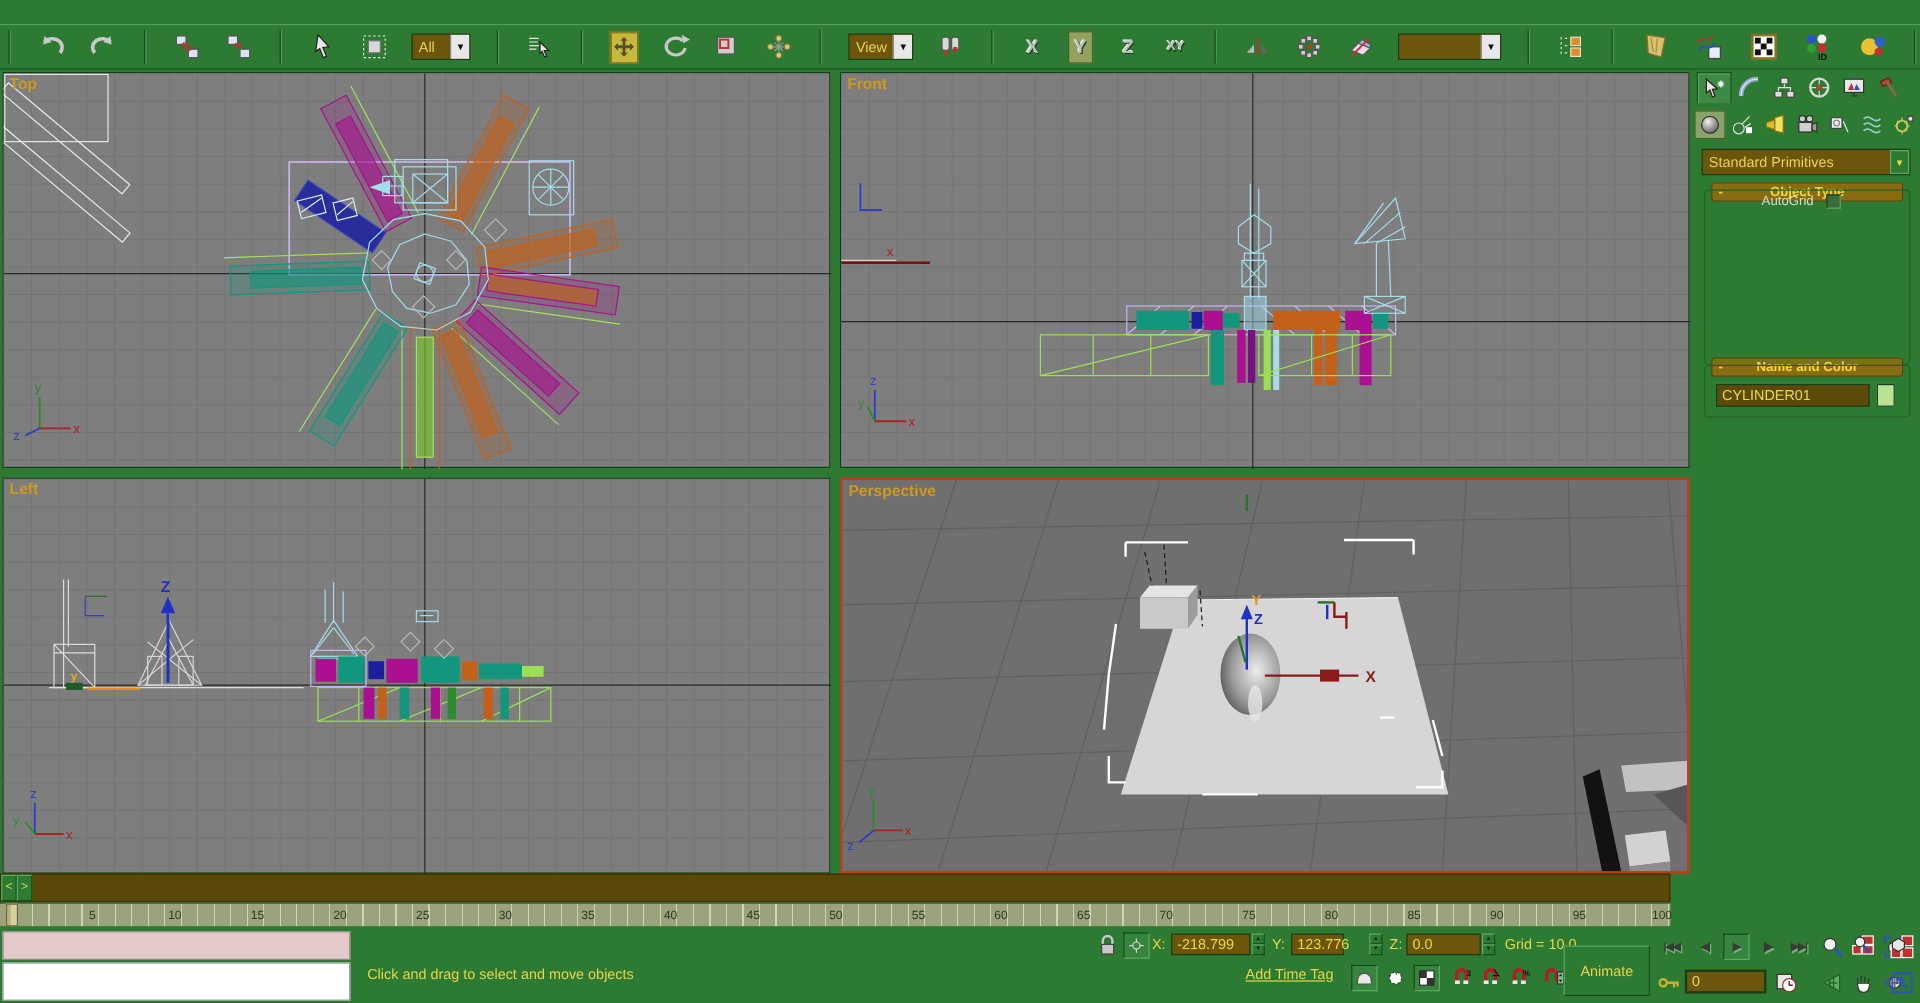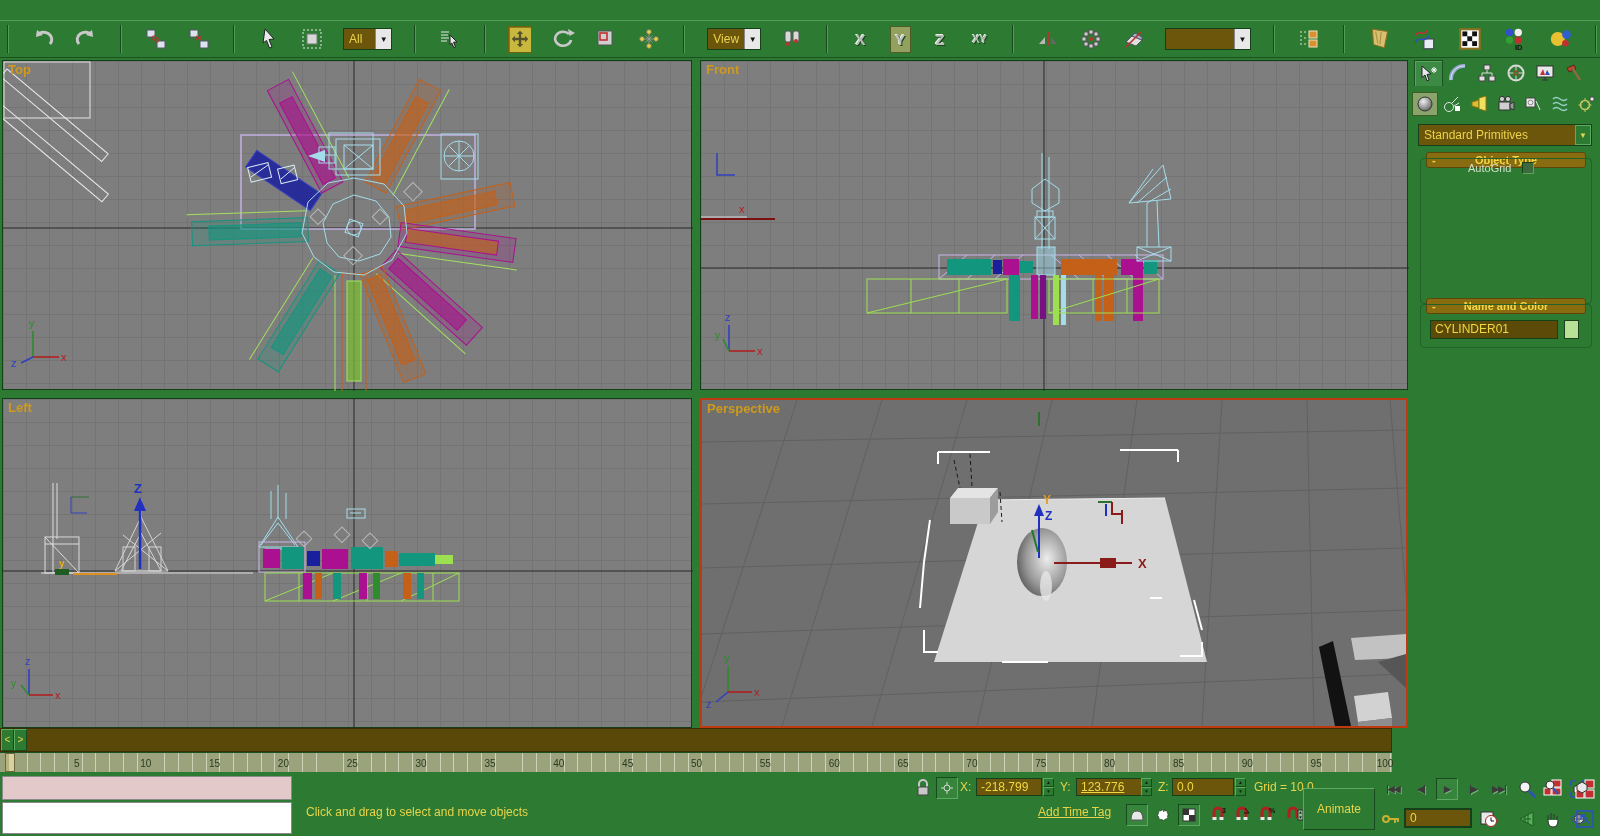--- a/index.html
+++ b/index.html
@@ -824,21 +824,21 @@
         </svg>
       </span>
 
     <span class="coordlabel" style="left:960px;">X:</span>
     <span class="coordfield" style="left:976px; width:66px;">-218.799</span>
     <span class="spinner" style="left:1043px;">
         <i>▲</i>
         <i>▼</i>
       </span>
     <span class="coordlabel" style="left:1060px;">Y:</span>
-    <span class="coordfield" style="left:1076px; width:76px;text-decoration:underline;">123.776</span>
+    <span class="coordfield" style="left:1076px; width:44px;">123.776</span>
     <span class="spinner" style="left:1141px;">
         <i>▲</i>
         <i>▼</i>
       </span>
     <span class="coordlabel" style="left:1158px;">Z:</span>
     <span class="coordfield" style="left:1172px; width:62px;">0.0</span>
     <span class="spinner" style="left:1235px;">
         <i>▲</i>
         <i>▼</i>
       </span>

